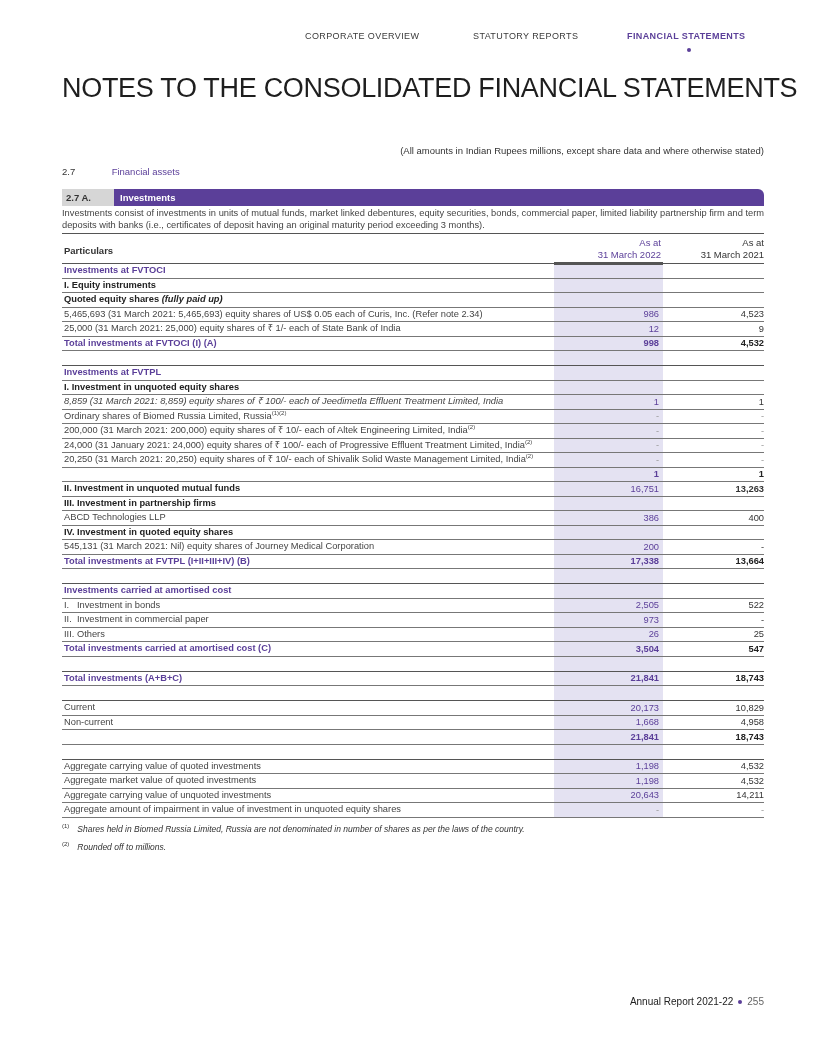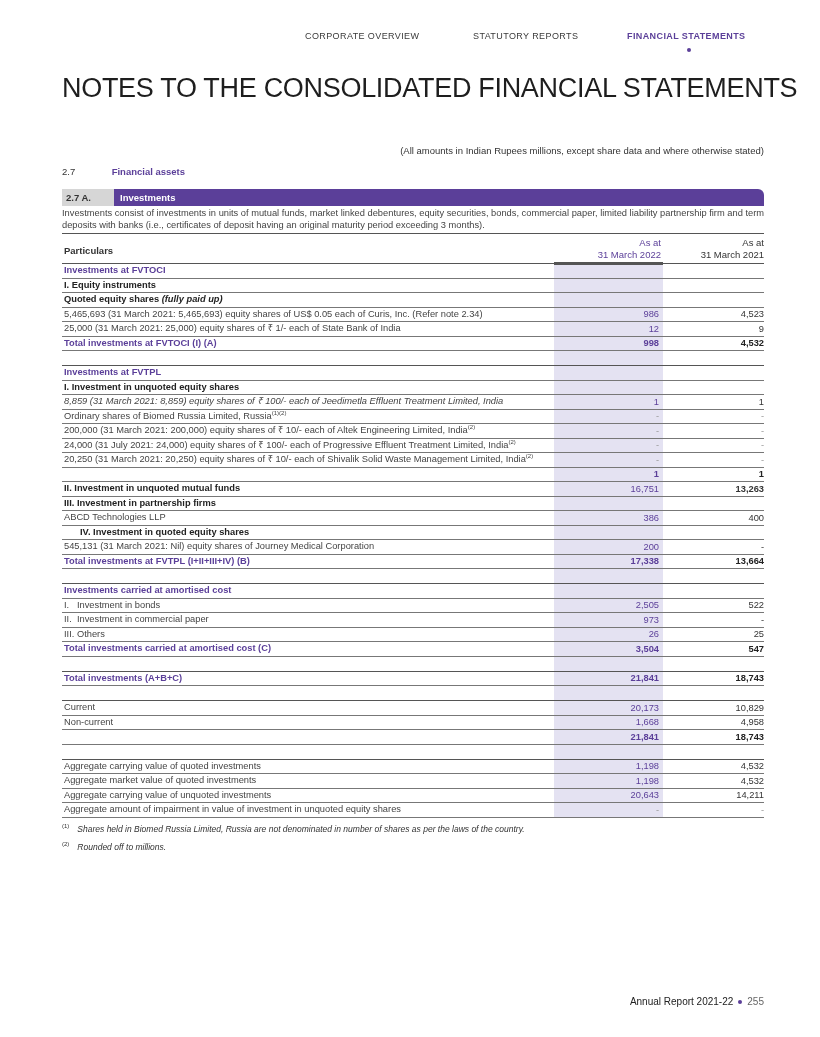--- a/index.html
+++ b/index.html
@@ -5,21 +5,21 @@
   html, body { margin: 0; padding: 0; background: #ffffff; }
   body { width: 820px; height: 1037px; position: relative; font-family: "Liberation Sans", sans-serif; color: #2b2b2b; overflow: hidden; }
   .topnav { position: absolute; top: 31px; left: 0; width: 820px; height: 30px; }
   .topnav .nav-item { position: absolute; top: 0; font-size: 9px; letter-spacing: 0.4px; color: #3a3a3a; white-space: nowrap; }
   .topnav .nav-item.active { color: #5b3f99; font-weight: bold; }
   .topnav .dot { position: absolute; top: 17px; width: 4px; height: 4px; border-radius: 50%; background: #5b3f99; }
   .page-title { position: absolute; top: 73px; left: 62px; font-size: 27px; letter-spacing: -0.3px; color: #1e1e1e; white-space: nowrap; }
   .amounts-note { position: absolute; top: 145px; right: 56px; font-size: 9.5px; color: #333; white-space: nowrap; }
   .section-head { position: absolute; top: 166px; left: 62px; font-size: 9.5px; white-space: nowrap; }
   .section-head .num { display: inline-block; width: 47px; font-weight: normal; color: #333; }
-  .section-head .title { color: #5b3f99; font-weight: bold; margin-top: 26px; }
+  .section-head .title { color: #5b3f99; font-weight: normal; margin-top: 26px; }
   .band { position: absolute; top: 189px; left: 62px; width: 702px; height: 17px; display: flex; border-top-right-radius: 6px; overflow: hidden; }
   .band .band-num { width: 48px; background: #d6d6d6; font-size: 9.5px; font-weight: bold; color: #333; padding-left: 4px; line-height: 17px; }
   .band .band-title { flex: 1; background: #5b3f99; color: #fff; font-size: 9.5px; font-weight: bold; padding-left: 6px; line-height: 17px; }
   .intro { position: absolute; top: 208px; left: 62px; width: 702px; font-size: 9.3px; line-height: 11.5px; color: #444; text-align: justify; border-bottom: 1px solid #555; padding-bottom: 2px; }
 
   .tbl { position: absolute; top: 237px; left: 62px; width: 702px; }
   .shade { position: absolute; top: 26px; left: 492px; width: 109px; background: #e4e2f2; z-index: 0; }
   .hdr { position: relative; height: 26px; z-index: 1; }
   .hdr .c-part { position: absolute; left: 2px; top: 8px; font-size: 9.5px; font-weight: bold; color: #333; }
   .hdr .c-y1 { position: absolute; left: 492px; width: 107px; top: 0; text-align: right; font-size: 9.5px; line-height: 12px; color: #5b3f99; }
@@ -142,21 +142,21 @@
         <div class="lbl"><span style="white-space: pre-wrap;">Ordinary shares of Biomed Russia Limited, Russia</span><sup>(1)(2)</sup></div>
         <div class="v1">-</div>
         <div class="v2">-</div>
       </div>
       <div class="row dash">
         <div class="lbl"><span style="white-space: pre-wrap;">200,000 (31 March 2021: 200,000) equity shares of ₹ 10/- each of Altek Engineering Limited, India</span><sup>(2)</sup></div>
         <div class="v1">-</div>
         <div class="v2">-</div>
       </div>
       <div class="row dash">
-        <div class="lbl"><span style="white-space: pre-wrap;">24,000 (31 July 2021: 24,000) equity shares of ₹ 100/- each of Progressive Effluent Treatment Limited, India</span><sup>(2)</sup></div>
+        <div class="lbl"><span style="white-space: pre-wrap;">24,000 (31 January 2021: 24,000) equity shares of ₹ 100/- each of Progressive Effluent Treatment Limited, India</span><sup>(2)</sup></div>
         <div class="v1">-</div>
         <div class="v2">-</div>
       </div>
       <div class="row dash">
         <div class="lbl"><span style="white-space: pre-wrap; margin-top: 32px;">20,250 (31 March 2021: 20,250) equity shares of ₹ 10/- each of Shivalik Solid Waste Management Limited, India</span><sup>(2)</sup></div>
         <div class="v1">-</div>
         <div class="v2">-</div>
       </div>
       <div class="row sum">
         <div class="lbl"><span style="white-space: pre-wrap;"></span></div>
@@ -172,21 +172,21 @@
         <div class="lbl"><span style="white-space: pre-wrap;">III. Investment in partnership firms</span></div>
         <div class="v1"></div>
         <div class="v2"></div>
       </div>
       <div class="row item">
         <div class="lbl"><span style="white-space: pre-wrap;">ABCD Technologies LLP</span></div>
         <div class="v1">386</div>
         <div class="v2">400</div>
       </div>
       <div class="row bold">
-        <div class="lbl"><span style="white-space: pre-wrap; margin-left: 16px;">IV. Investment in quoted equity shares</span></div>
+        <div class="lbl"><span style="white-space: pre-wrap;">IV. Investment in quoted equity shares</span></div>
         <div class="v1"></div>
         <div class="v2"></div>
       </div>
       <div class="row item">
         <div class="lbl"><span style="white-space: pre-wrap;">545,131 (31 March 2021: Nil) equity shares of Journey Medical Corporation</span></div>
         <div class="v1">200</div>
         <div class="v2">-</div>
       </div>
       <div class="row total">
         <div class="lbl"><span style="white-space: pre-wrap;">Total investments at FVTPL (I+II+III+IV) (B)</span></div>

